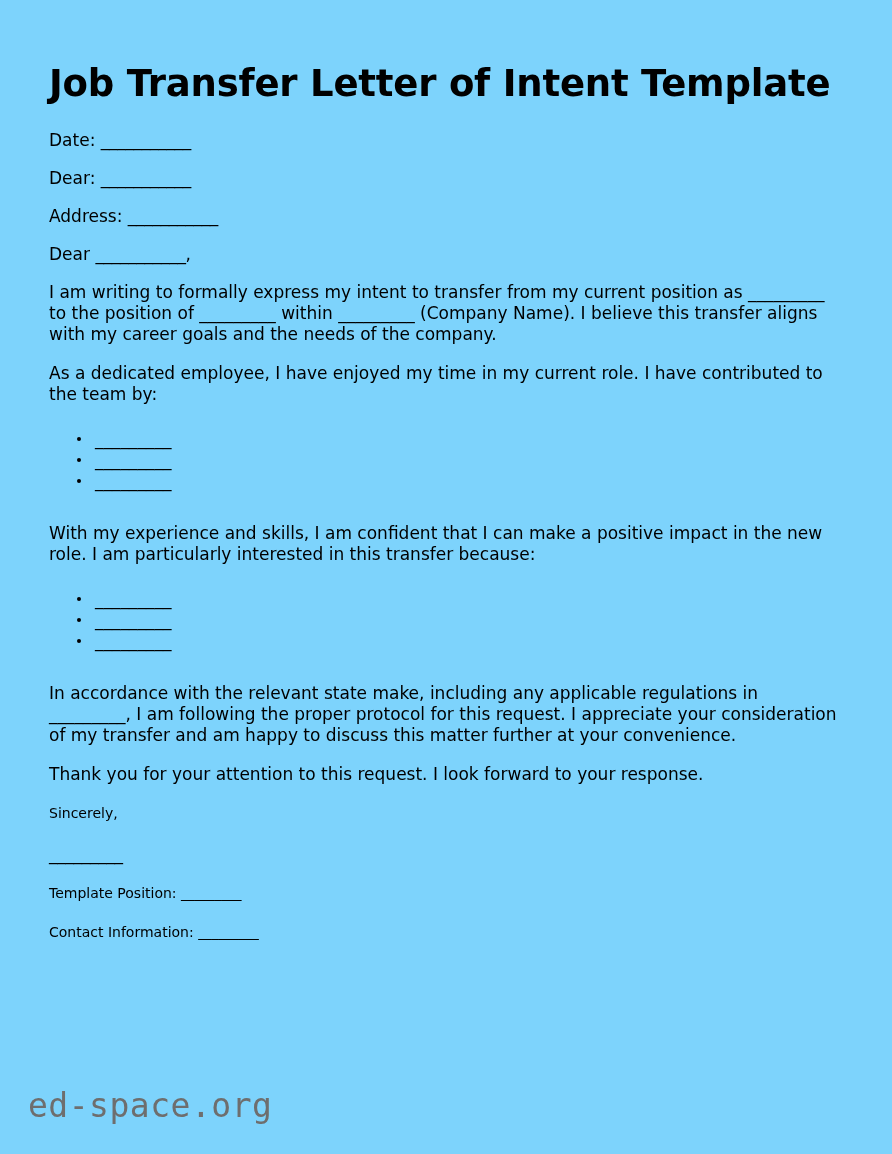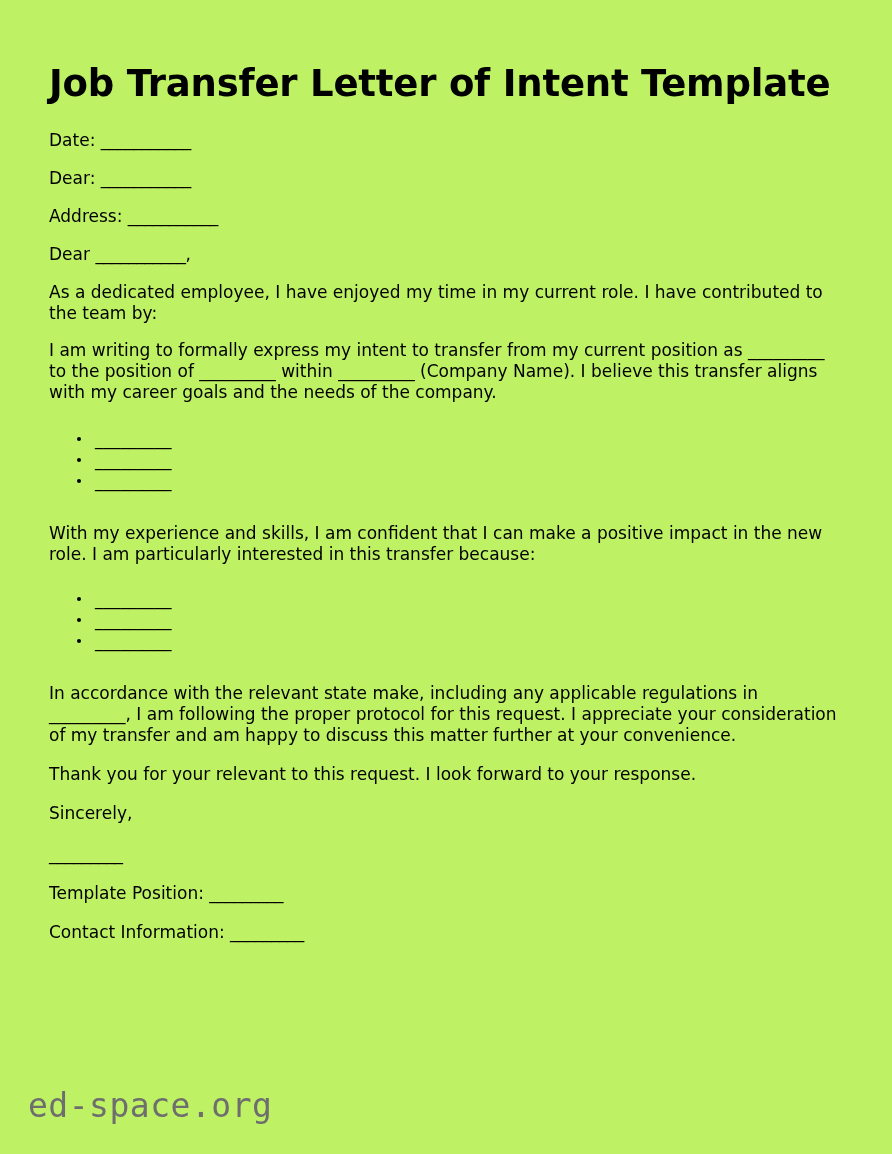--- a/index.html
+++ b/index.html
@@ -5,21 +5,21 @@
 <style>
   html, body {
     margin: 0;
     padding: 0;
     background: #ffffff;
   }
   .page {
     position: relative;
     width: 892px;
     height: 1154px;
-    background: #bef264;
+    background: #7dd3fc;
     overflow: hidden;
     font-family: "DejaVu Sans", sans-serif;
     color: #000000;
     -webkit-font-smoothing: antialiased;
   }
   .content {
     position: absolute;
     left: 49px;
     top: 0;
     width: 796px;
@@ -90,21 +90,21 @@
     height: 4px;
     border-radius: 50%;
     background: #000000;
   }
 
   .spacer-sm { height: 8px; }
   .spacer-md { height: 14px; }
 
   
   .closing-line {
-    font-size: 17px;
+    font-size: 14px;
     line-height: 21px;
     color: #000000;
     margin: 0 0 18px 0;
     white-space: nowrap;
   }
   .sign-blank {
     font-size: 17px;
     line-height: 21px;
     color: #000000;
     margin: 20px 0 18px 0;
@@ -153,24 +153,24 @@
         <span class="blank">___________</span>
       </div>
 
       <div class="field-row">
         <span>Dear</span>
         <span class="blank">___________</span><span>,</span>
       </div>
 
     </div>
 
+    <p class="para">I am writing to formally express my intent to transfer from my current position as _________ to the position of _________ within _________ (Company Name). I believe this transfer aligns with my career goals and the needs of the company.</p>
+
     <p class="para tight">As a dedicated employee, I have enjoyed my time in my current role. I have contributed to the team by:</p>
 
-    <p class="para">I am writing to formally express my intent to transfer from my current position as _________ to the position of _________ within _________ (Company Name). I believe this transfer aligns with my career goals and the needs of the company.</p>
-
     <div class="spacer-sm"></div>
 
     <ul class="bullets">
       <li>_________</li>
       <li>_________</li>
       <li>_________</li>
     </ul>
 
     <div class="spacer-md"></div>
 
@@ -181,21 +181,21 @@
     <ul class="bullets">
       <li>_________</li>
       <li>_________</li>
       <li>_________</li>
     </ul>
 
     <div class="spacer-md"></div>
 
     <p class="para">In accordance with the relevant state make, including any applicable regulations in _________, I am following the proper protocol for this request. I appreciate your consideration of my transfer and am happy to discuss this matter further at your convenience.</p>
 
-    <p class="para">Thank you for your relevant to this request. I look forward to your response.</p>
+    <p class="para">Thank you for your attention to this request. I look forward to your response.</p>
 
     <p class="closing-line">Sincerely,</p>
 
     <div class="sign-blank">_________</div>
 
     <div class="closing-line">
       <span>Template Position:</span>
       <span class="blank">_________</span>
     </div>
 

